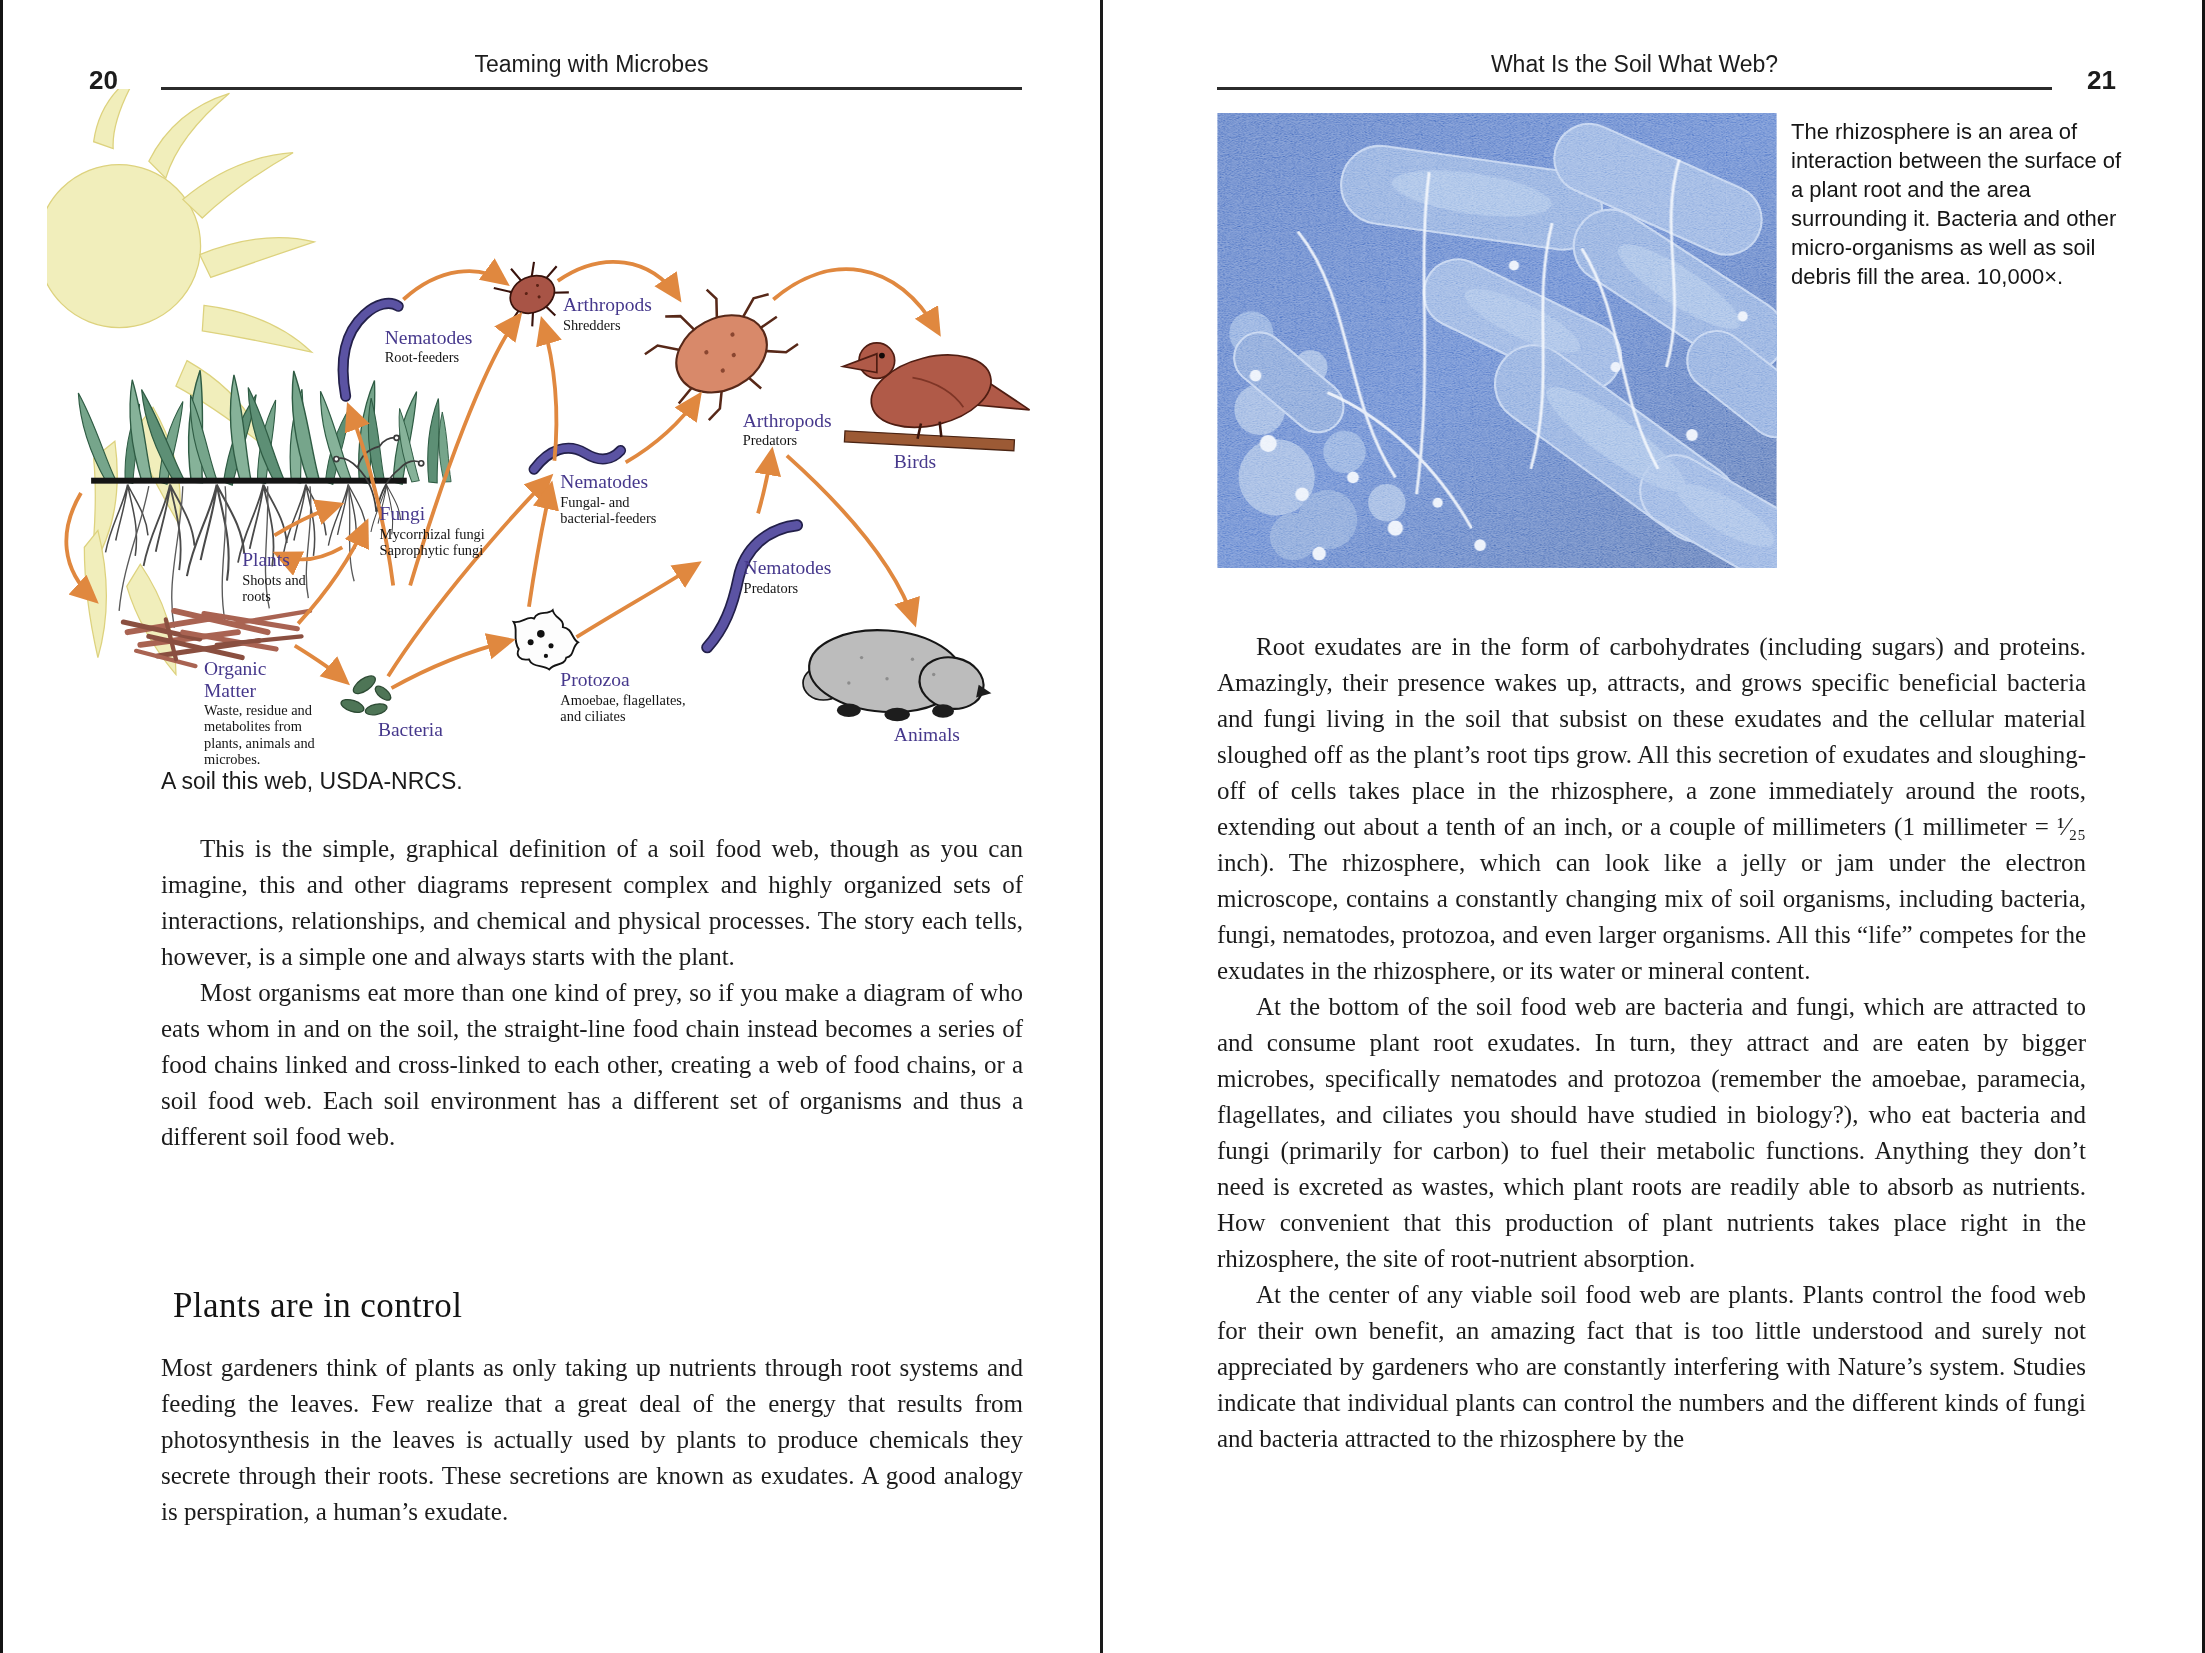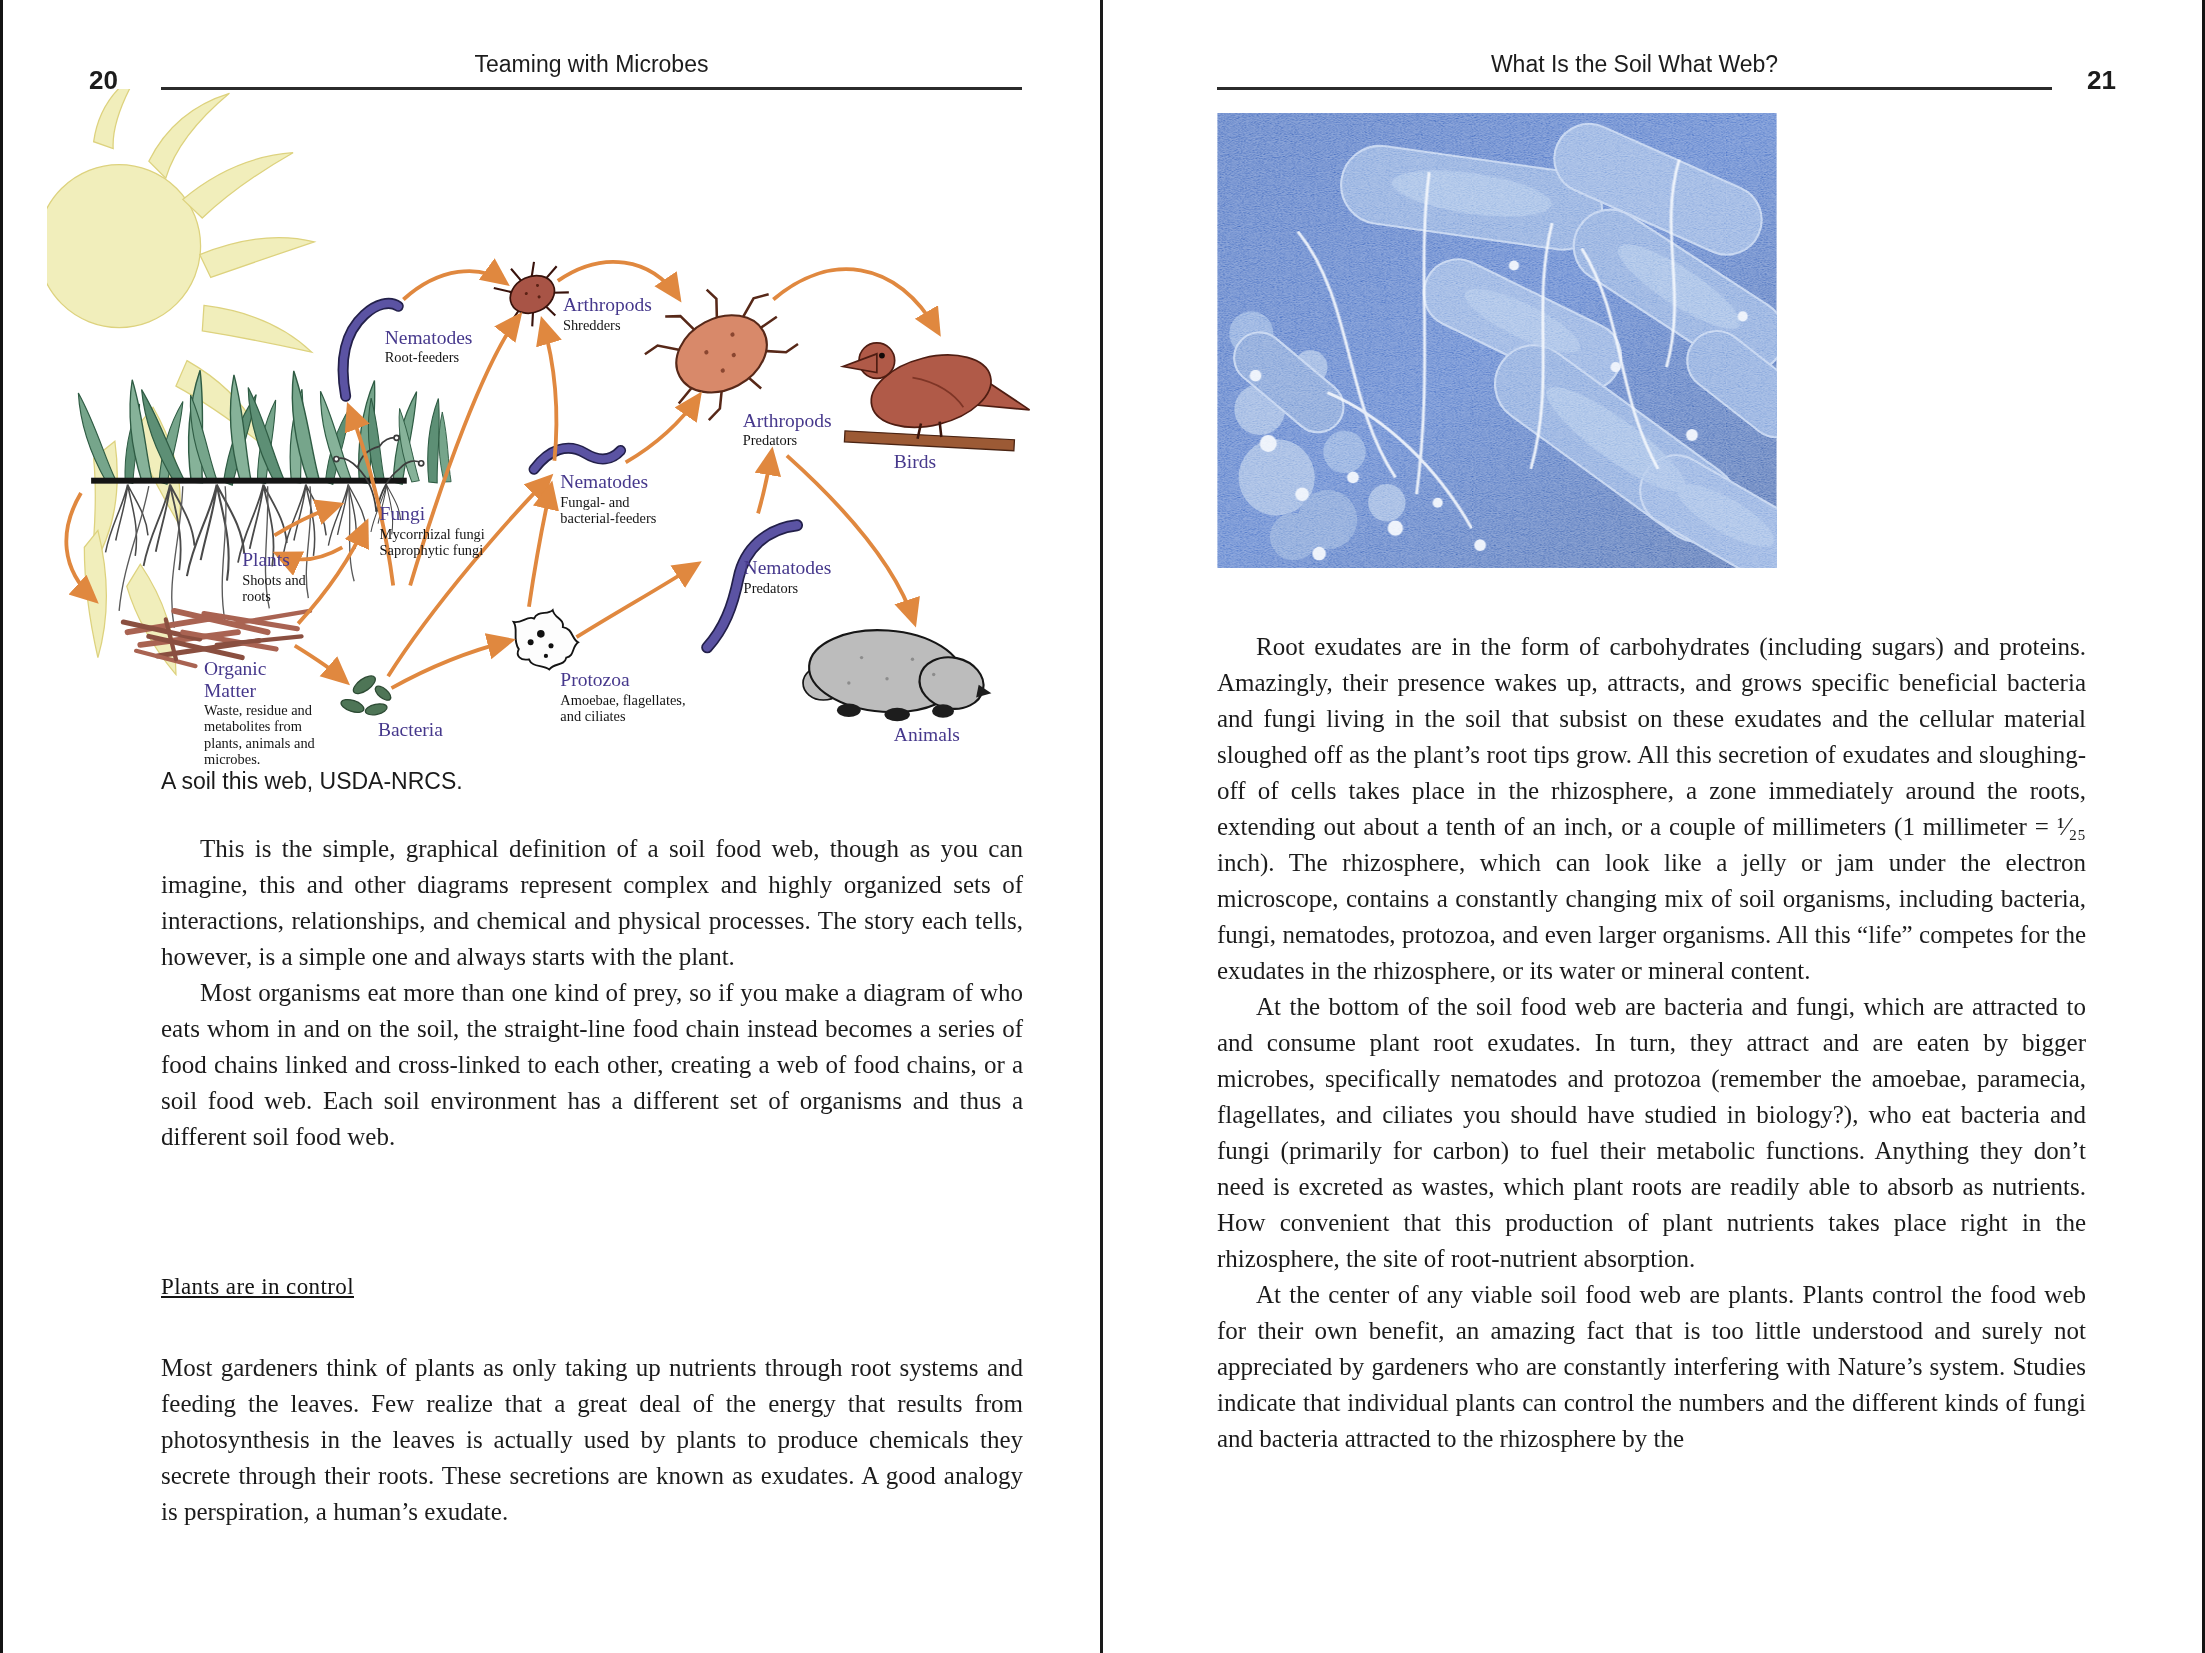--- a/index.html
+++ b/index.html
@@ -16,22 +16,22 @@
   .hrule{position:absolute;height:2.5px;background:#2b2b2b;}
 
   .fig-caption{position:absolute;left:161px;top:768px;width:865px;
         font-family:"Liberation Sans","DejaVu Sans",sans-serif;font-size:23px;color:#1a1a1a;}
 
   .body-text{position:absolute;width:862px;font-size:25px;line-height:36px;
         text-align:justify;color:#1c1c1c;}
   .body-text p{margin:0;}
   .body-text p.ind{text-indent:39px;}
   .lp1{left:161px;top:831px;}
-  .section-heading{position:absolute;left:161px;top:1274px;margin:0;font-weight:400;
-        font-size:23px;color:#141414;letter-spacing:0.4px;text-decoration:underline;}
+  .section-heading{position:absolute;left:161px;top:1274px;margin:12px;font-weight:400;
+        font-size:35px;color:#141414;letter-spacing:0.4px;}
   .lp2{left:161px;top:1350px;}
   .rp1{left:1217px;top:629px;width:869px;}
 
   .photo{position:absolute;left:1217px;top:113px;}
   .photo-caption{position:absolute;left:1791px;top:117px;width:332px;
         font-family:"Liberation Sans","DejaVu Sans",sans-serif;color:#161616;}
   .photo-caption .main{font-size:22px;line-height:29px;margin:0 0 1.7px 0;}
   .photo-caption .credit{font-size:19.5px;line-height:26px;margin:0;}
 
   .diagram{position:absolute;left:47px;top:89px;}
@@ -364,20 +364,21 @@
           <circle cx="310" cy="510" r="7"></circle>
           <circle cx="470" cy="300" r="6"></circle>
         <circle cx="350" cy="180" r="6"></circle>
           <circle cx="560" cy="380" r="7"></circle>
           <circle cx="620" cy="240" r="6"></circle>
       </g>
       <rect width="660" height="537" filter="url(#grain)" opacity="0.45"></rect>
     </svg>
 
     <div class="photo-caption">
+      <p class="main">The rhizosphere is an area of interaction between the surface of a plant root and the area surrounding it. Bacteria and other micro-organisms as well as soil debris fill the area. 10,000×.</p>
     </div>
 
     <div class="body-text rp1">
       <p class="ind">Root exudates are in the form of carbohydrates (including sugars) and proteins. Amazingly, their presence wakes up, attracts, and grows specific beneficial bacteria and fungi living in the soil that subsist on these exudates and the cellular material sloughed off as the plant’s root tips grow. All this secretion of exudates and sloughing-off of cells takes place in the rhizosphere, a zone immediately around the roots, extending out about a tenth of an inch, or a couple of millimeters (1 millimeter = ¹⁄₂₅ inch). The rhizosphere, which can look like a jelly or jam under the electron microscope, contains a constantly changing mix of soil organisms, including bacteria, fungi, nematodes, protozoa, and even larger organisms. All this “life” competes for the exudates in the rhizosphere, or its water or mineral content.</p>
       <p class="ind">At the bottom of the soil food web are bacteria and fungi, which are attracted to and consume plant root exudates. In turn, they attract and are eaten by bigger microbes, specifically nematodes and protozoa (remember the amoebae, paramecia, flagellates, and ciliates you should have studied in biology?), who eat bacteria and fungi (primarily for carbon) to fuel their metabolic functions. Anything they don’t need is excreted as wastes, which plant roots are readily able to absorb as nutrients. How convenient that this production of plant nutrients takes place right in the rhizosphere, the site of root-nutrient absorption.</p>
       <p class="ind">At the center of any viable soil food web are plants. Plants control the food web for their own benefit, an amazing fact that is too little understood and surely not appreciated by gardeners who are constantly interfering with Nature’s system. Studies indicate that individual plants can control the numbers and the different kinds of fungi and bacteria attracted to the rhizosphere by the</p>
     </div>
   </section>
 </div>
 

